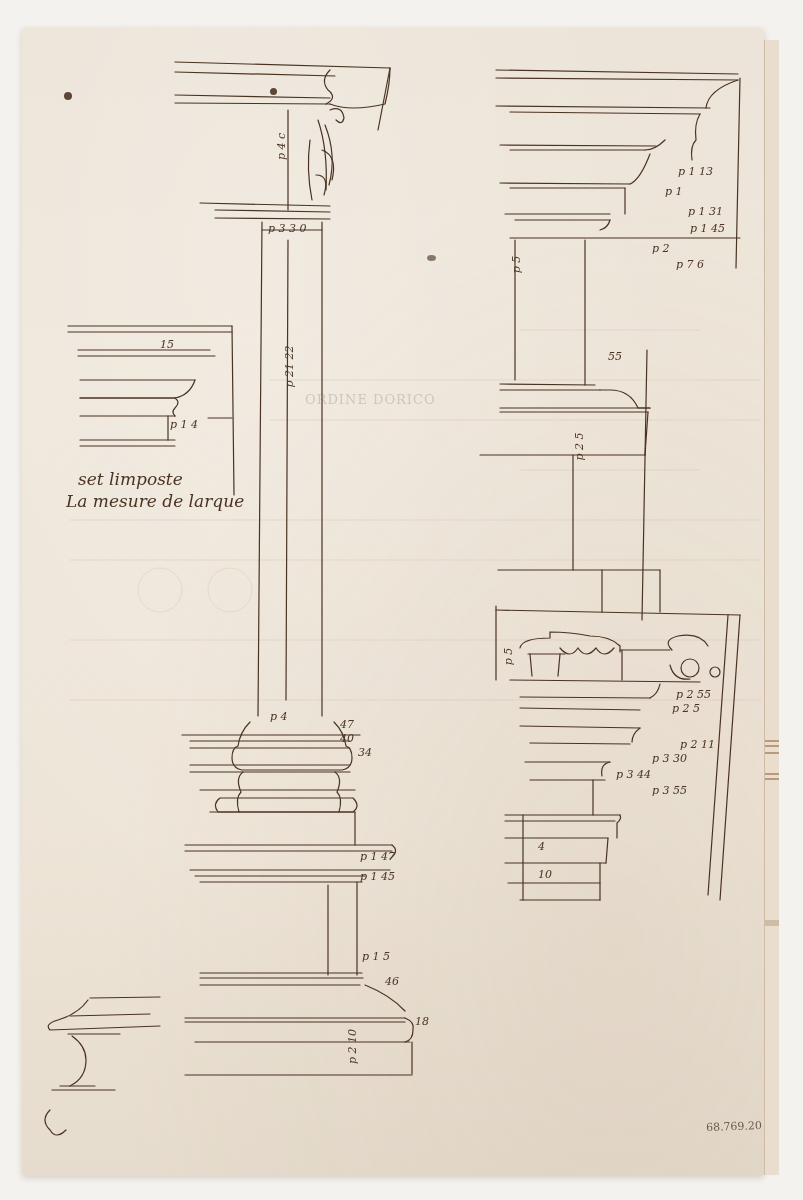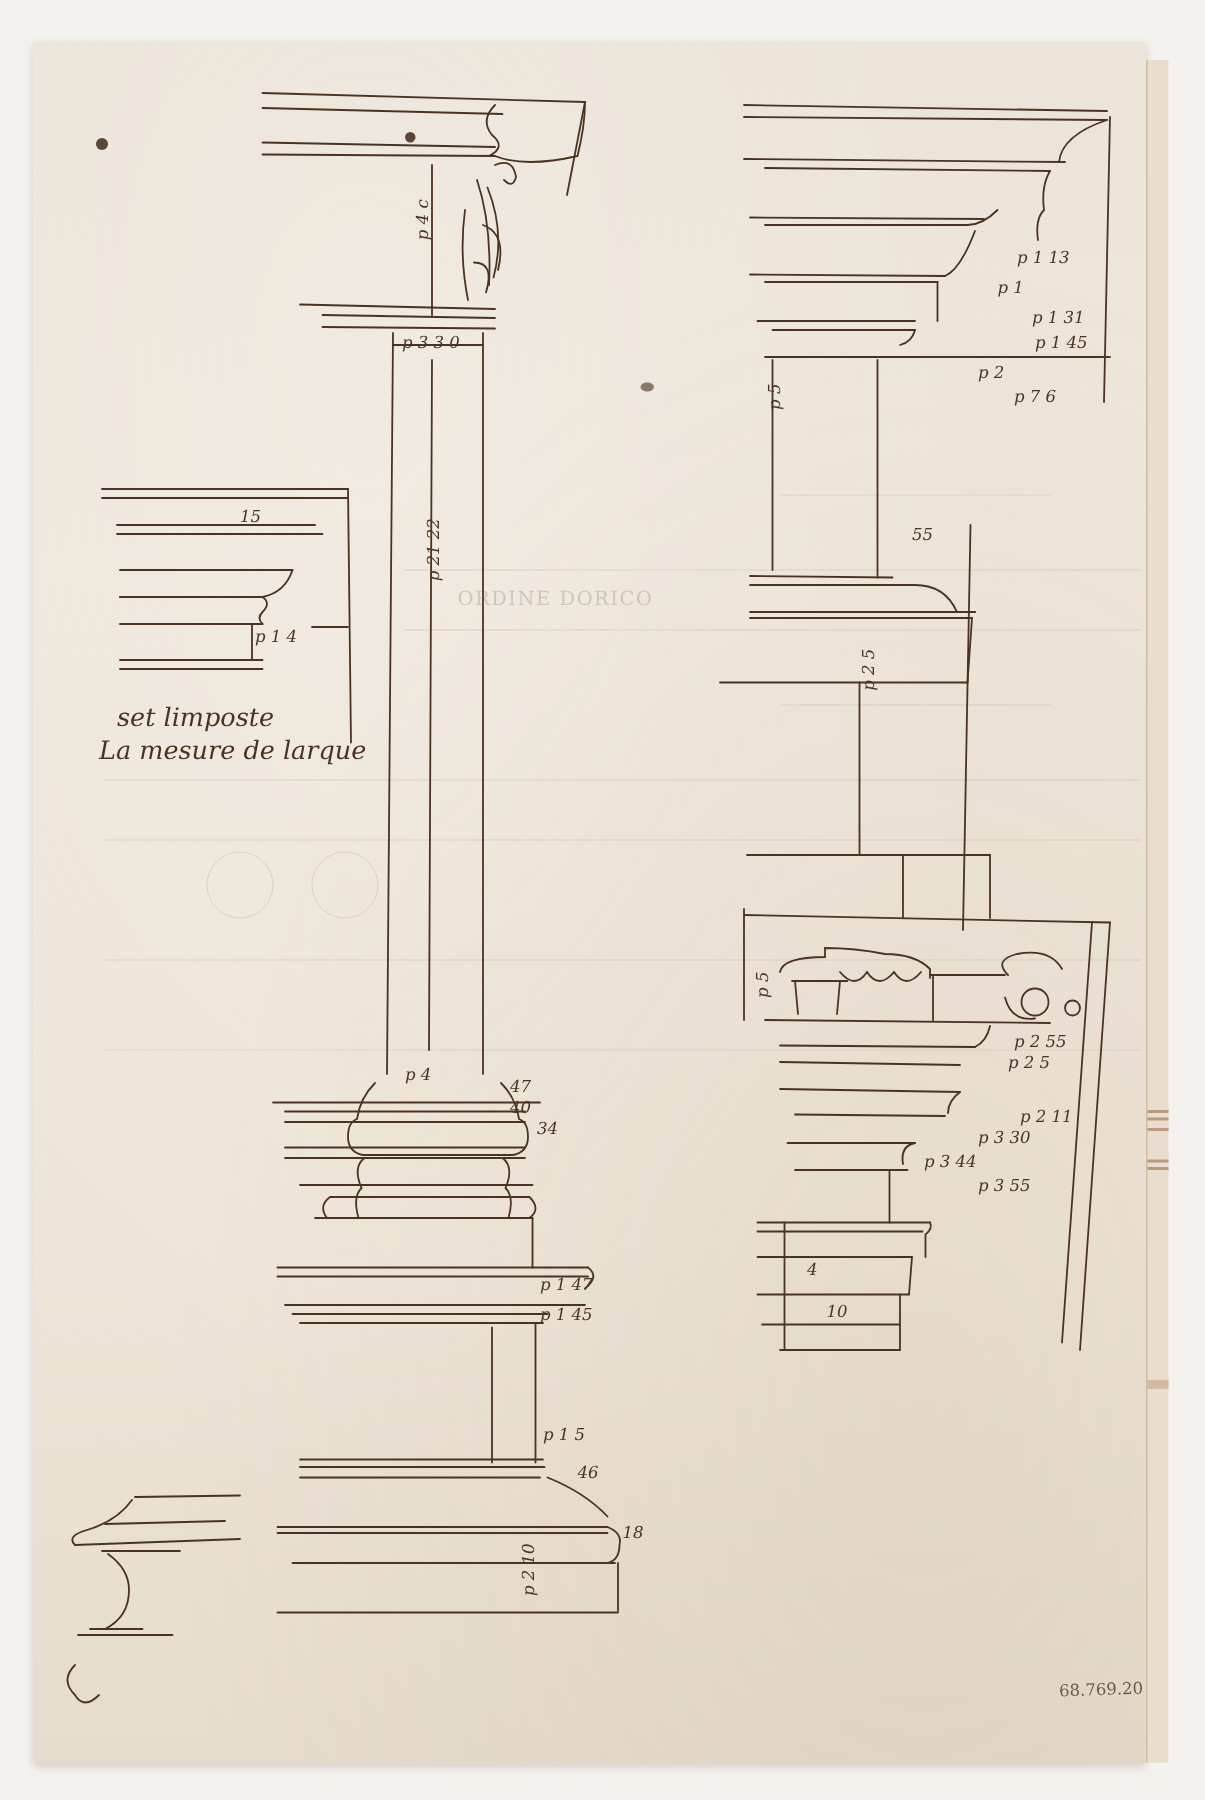--- a/index.html
+++ b/index.html
@@ -278,13 +278,13 @@
 <div class="meas" style="left:565px;top:440px;transform:rotate(-90deg)">p 2 5</div>
 
 <div class="meas" style="left:500px;top:650px;transform:rotate(-90deg)">p 5</div>
 <div class="meas" style="left:676px;top:688px">p 2 55</div>
 <div class="meas" style="left:672px;top:702px">p 2 5</div>
 <div class="meas" style="left:680px;top:738px">p 2 11</div>
 <div class="meas" style="left:652px;top:752px">p 3 30</div>
 <div class="meas" style="left:616px;top:768px">p 3 44</div>
 <div class="meas" style="left:652px;top:784px">p 3 55</div>
 <div class="meas" style="left:538px;top:840px">4</div>
-<div class="meas" style="left:551px;top:868px">10</div>
+<div class="meas" style="left:538px;top:868px">10</div>
 
 </body></html>

